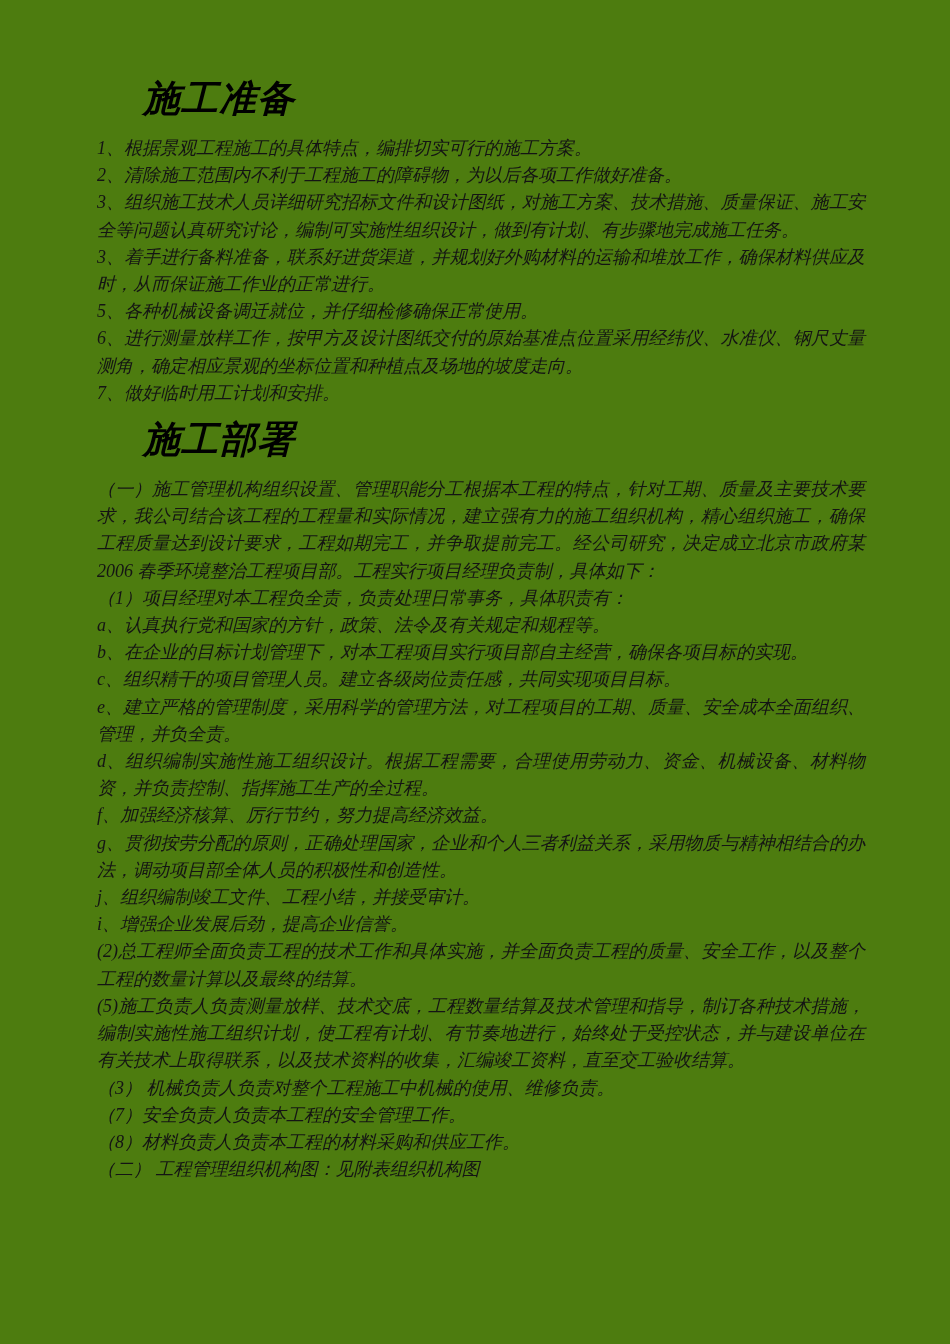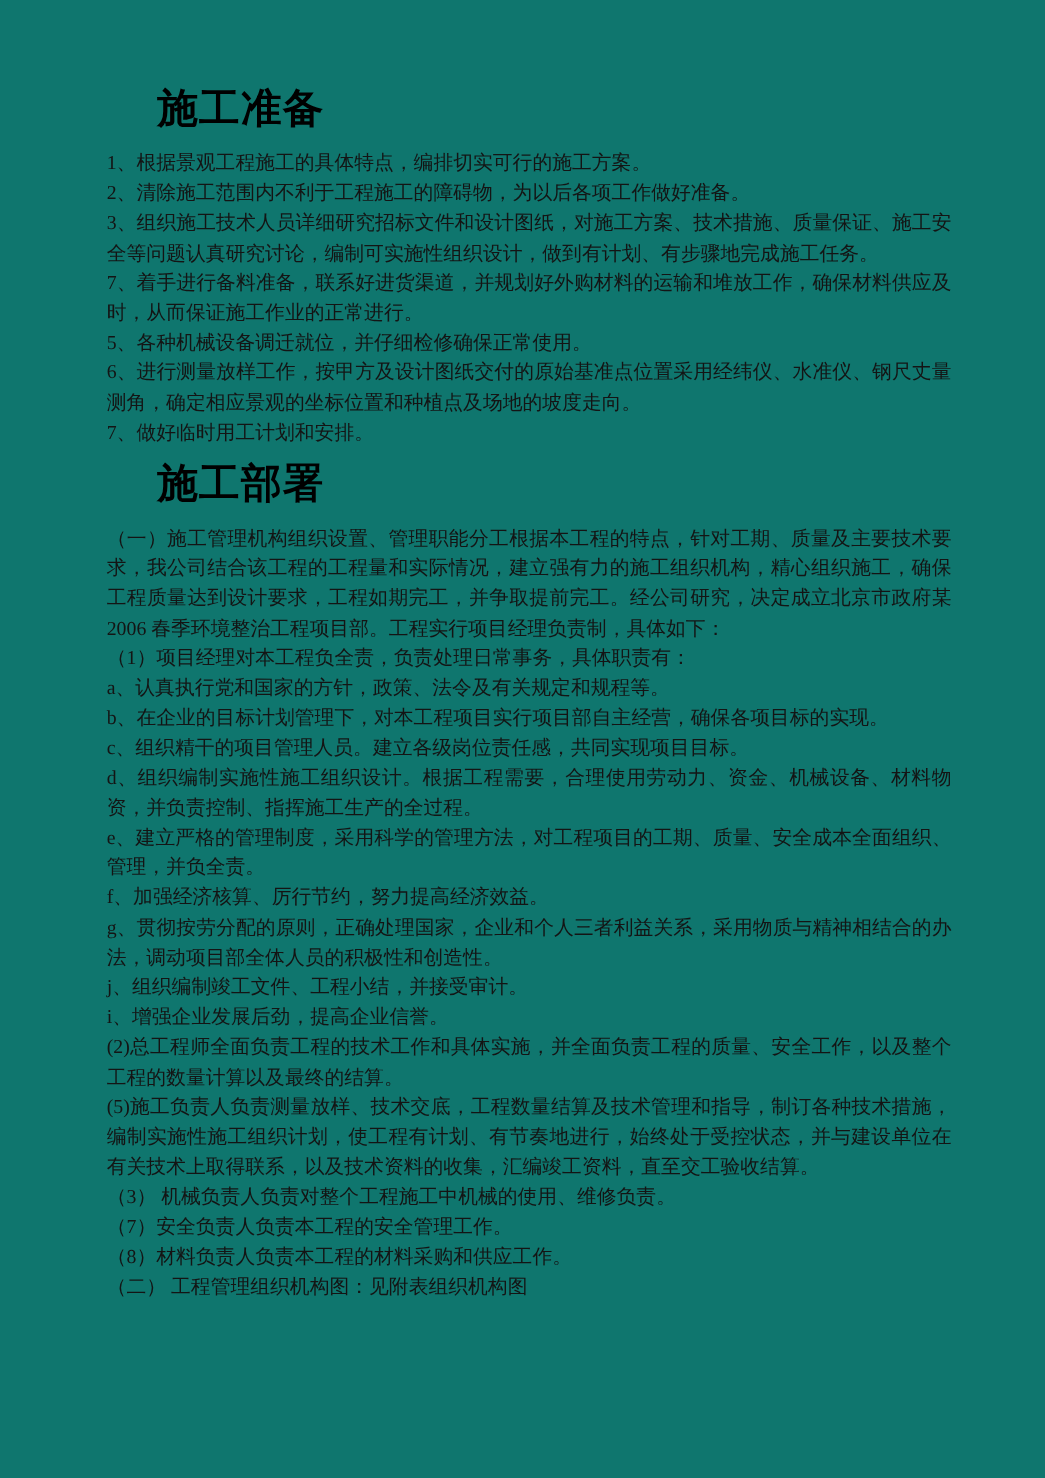--- a/index.html
+++ b/index.html
@@ -39,40 +39,40 @@
     line-height: 27.2px;
     text-align: justify;
     text-justify: inter-ideograph;
     word-break: break-all;
     color: #141414;
   }
 </style>
 </head>
 <body>
 
-<div class="page" id="doc" style="background: #0f766e; color: rgb(20, 20, 20);">
+<div class="page" id="doc" style="background: #4d7c0f; color: rgb(20, 20, 20); font-style: italic;">
     <section class="doc-section">
       <h1 class="section-title">施工准备</h1>
       <p class="para">1、根据景观工程施工的具体特点，编排切实可行的施工方案。</p>
       <p class="para">2、清除施工范围内不利于工程施工的障碍物，为以后各项工作做好准备。</p>
       <p class="para">3、组织施工技术人员详细研究招标文件和设计图纸，对施工方案、技术措施、质量保证、施工安全等问题认真研究讨论，编制可实施性组织设计，做到有计划、有步骤地完成施工任务。</p>
-      <p class="para">7、着手进行备料准备，联系好进货渠道，并规划好外购材料的运输和堆放工作，确保材料供应及时，从而保证施工作业的正常进行。</p>
+      <p class="para">3、着手进行备料准备，联系好进货渠道，并规划好外购材料的运输和堆放工作，确保材料供应及时，从而保证施工作业的正常进行。</p>
       <p class="para">5、各种机械设备调迁就位，并仔细检修确保正常使用。</p>
       <p class="para">6、进行测量放样工作，按甲方及设计图纸交付的原始基准点位置采用经纬仪、水准仪、钢尺丈量测角，确定相应景观的坐标位置和种植点及场地的坡度走向。</p>
       <p class="para">7、做好临时用工计划和安排。</p>
     </section>
     <section class="doc-section">
       <h1 class="section-title">施工部署</h1>
       <p class="para">（一）施工管理机构组织设置、管理职能分工根据本工程的特点，针对工期、质量及主要技术要求，我公司结合该工程的工程量和实际情况，建立强有力的施工组织机构，精心组织施工，确保工程质量达到设计要求，工程如期完工，并争取提前完工。经公司研究，决定成立北京市政府某 2006 春季环境整治工程项目部。工程实行项目经理负责制，具体如下：</p>
       <p class="para">（1）项目经理对本工程负全责，负责处理日常事务，具体职责有：</p>
       <p class="para">a、认真执行党和国家的方针，政策、法令及有关规定和规程等。</p>
       <p class="para">b、在企业的目标计划管理下，对本工程项目实行项目部自主经营，确保各项目标的实现。</p>
       <p class="para">c、组织精干的项目管理人员。建立各级岗位责任感，共同实现项目目标。</p>
+      <p class="para">e、建立严格的管理制度，采用科学的管理方法，对工程项目的工期、质量、安全成本全面组织、管理，并负全责。</p>
       <p class="para">d、组织编制实施性施工组织设计。根据工程需要，合理使用劳动力、资金、机械设备、材料物资，并负责控制、指挥施工生产的全过程。</p>
-      <p class="para">e、建立严格的管理制度，采用科学的管理方法，对工程项目的工期、质量、安全成本全面组织、管理，并负全责。</p>
       <p class="para">f、加强经济核算、厉行节约，努力提高经济效益。</p>
       <p class="para">g、贯彻按劳分配的原则，正确处理国家，企业和个人三者利益关系，采用物质与精神相结合的办法，调动项目部全体人员的积极性和创造性。</p>
       <p class="para">j、组织编制竣工文件、工程小结，并接受审计。</p>
       <p class="para">i、增强企业发展后劲，提高企业信誉。</p>
       <p class="para">(2)总工程师全面负责工程的技术工作和具体实施，并全面负责工程的质量、安全工作，以及整个工程的数量计算以及最终的结算。</p>
       <p class="para">(5)施工负责人负责测量放样、技术交底，工程数量结算及技术管理和指导，制订各种技术措施，编制实施性施工组织计划，使工程有计划、有节奏地进行，始终处于受控状态，并与建设单位在有关技术上取得联系，以及技术资料的收集，汇编竣工资料，直至交工验收结算。</p>
       <p class="para">（3） 机械负责人负责对整个工程施工中机械的使用、维修负责。</p>
       <p class="para">（7）安全负责人负责本工程的安全管理工作。</p>
       <p class="para">（8）材料负责人负责本工程的材料采购和供应工作。</p>
       <p class="para">（二） 工程管理组织机构图：见附表组织机构图</p>

